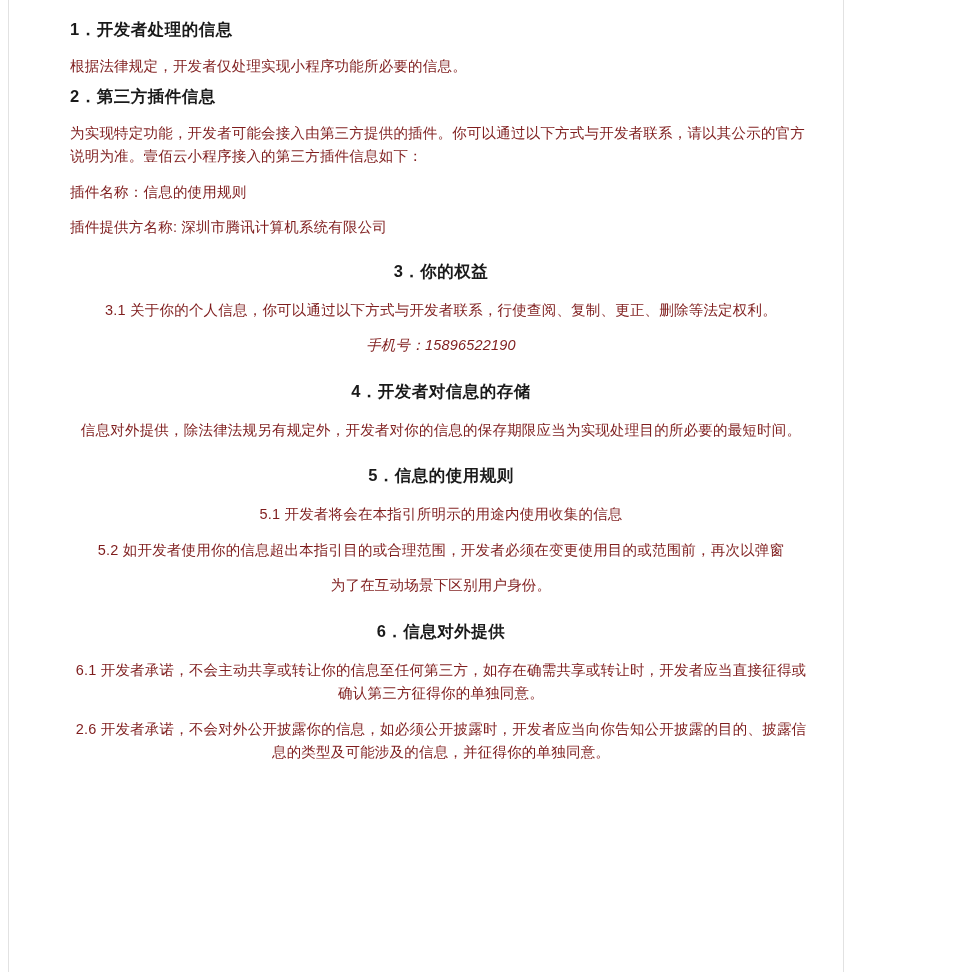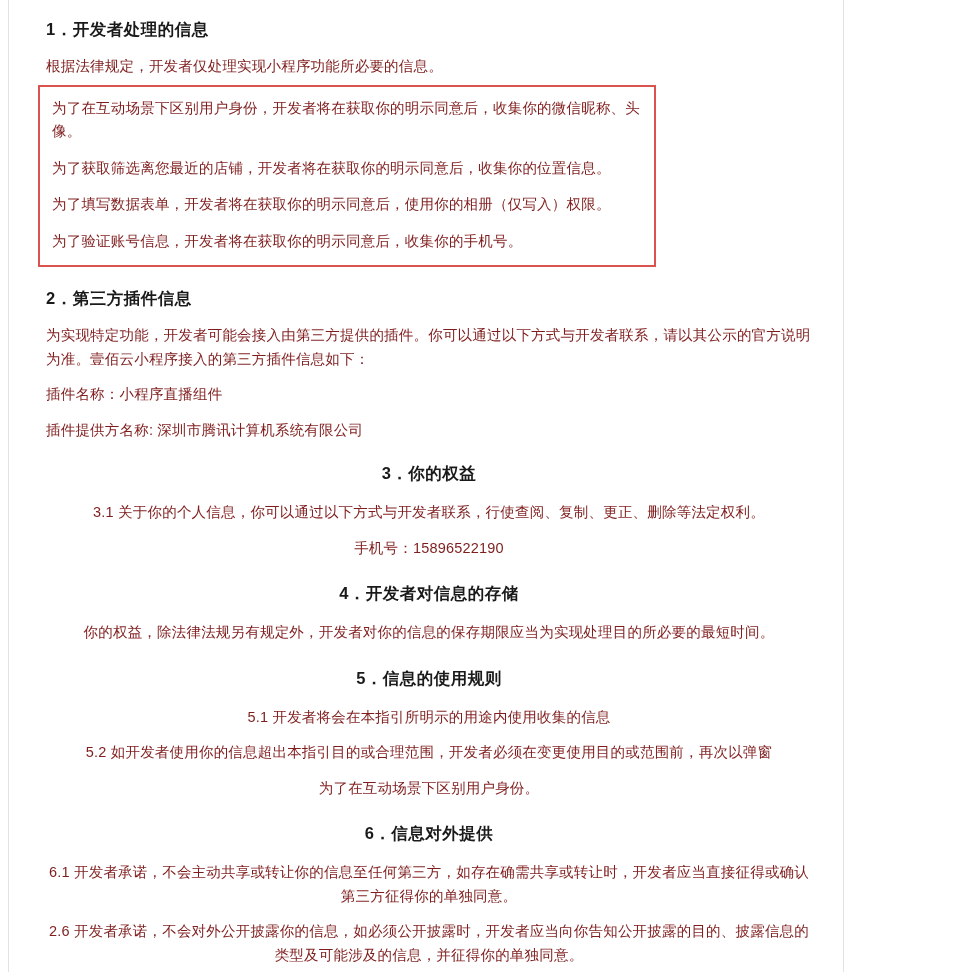--- a/index.html
+++ b/index.html
@@ -13,21 +13,21 @@
     font-family: "Liberation Sans", "DejaVu Sans", sans-serif;
     color: #222222;
     position: relative;
     overflow: hidden;
   }
   .page {
     position: relative;
     width: 852px;
     height: 972px;
     box-sizing: border-box;
-    padding: 18px 40px 0 46px;
+    padding: 18px 40px 0 70px;
   }
   .left-rule {
     position: absolute;
     left: 8px;
     top: 0;
     width: 1px;
     height: 972px;
     background: #e2e2e2;
   }
   .right-rule {
@@ -70,58 +70,52 @@
     margin: 0 0 13px 0;
   }
   .highlight-box p.para:last-child {
     margin-bottom: 0;
   }
   .gap-small { margin-bottom: 10px; }
   .s1 { margin-bottom: 6px; }
   .s2 { margin-bottom: 20px; }
   .s3 { margin-bottom: 22px; text-align: center; }
   .section-title.t3 { margin-bottom: 16px; }
-  .phone-line { margin-top: 14px; }
+  .phone-line { margin-top: 14px; font-style: italic; }
 </style>
 </head>
 <body>
 
 <div class="page">
 
   <div class="left-rule"></div>
   <div class="right-rule"></div>
 
   <div class="section s1">
     <h2 class="section-title">1．开发者处理的信息</h2>
     <p class="para">根据法律规定，开发者仅处理实现小程序功能所必要的信息。</p>
   </div>
 
-  <div class="highlight-box">
-    <p class="para">为了在互动场景下区别用户身份，开发者将在获取你的明示同意后，收集你的微信昵称、头像。</p>
-    <p class="para">为了获取筛选离您最近的店铺，开发者将在获取你的明示同意后，收集你的位置信息。</p>
-    <p class="para">为了填写数据表单，开发者将在获取你的明示同意后，使用你的相册（仅写入）权限。</p>
-    <p class="para">为了验证账号信息，开发者将在获取你的明示同意后，收集你的手机号。</p>
-  </div>
 
   <div class="section s2">
     <h2 class="section-title">2．第三方插件信息</h2>
     <p class="para">为实现特定功能，开发者可能会接入由第三方提供的插件。你可以通过以下方式与开发者联系，请以其公示的官方说明为准。壹佰云小程序接入的第三方插件信息如下：</p>
-    <p class="para">插件名称：小程序直播组件</p>
+    <p class="para">插件名称：信息的使用规则</p>
     <p class="para">插件提供方名称: 深圳市腾讯计算机系统有限公司</p>
   </div>
 
   <div class="section s3">
     <h2 class="section-title t3">3．你的权益</h2>
     <p class="para">3.1  关于你的个人信息，你可以通过以下方式与开发者联系，行使查阅、复制、更正、删除等法定权利。</p>
     <p class="para phone-line">手机号：15896522190</p>
   </div>
 
   <div class="section s3">
     <h2 class="section-title t3">4．开发者对信息的存储</h2>
-    <p class="para">你的权益，除法律法规另有规定外，开发者对你的信息的保存期限应当为实现处理目的所必要的最短时间。</p>
+    <p class="para">信息对外提供，除法律法规另有规定外，开发者对你的信息的保存期限应当为实现处理目的所必要的最短时间。</p>
   </div>
 
   <div class="section s3">
     <h2 class="section-title t3">5．信息的使用规则</h2>
     <p class="para">5.1  开发者将会在本指引所明示的用途内使用收集的信息</p>
     <p class="para gap-small">5.2  如开发者使用你的信息超出本指引目的或合理范围，开发者必须在变更使用目的或范围前，再次以弹窗</p>
     <p class="para">为了在互动场景下区别用户身份。</p>
   </div>
 
   <div class="section s3">

